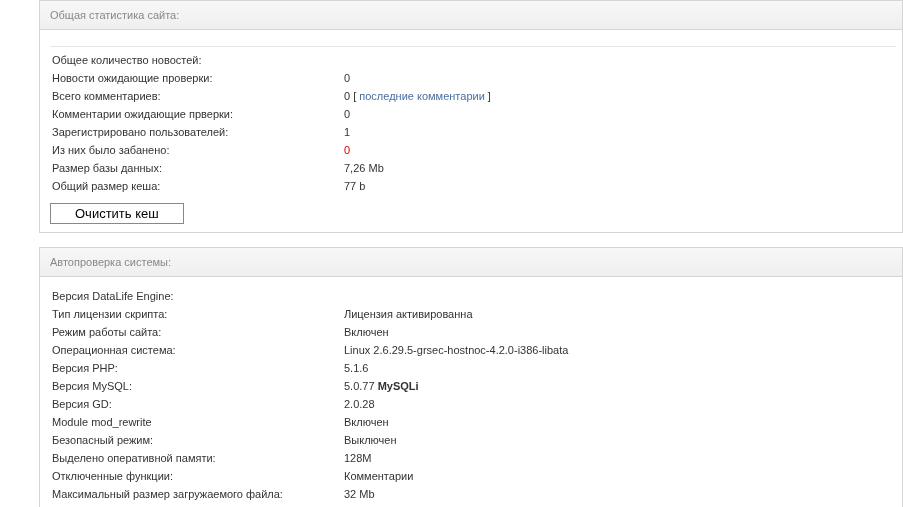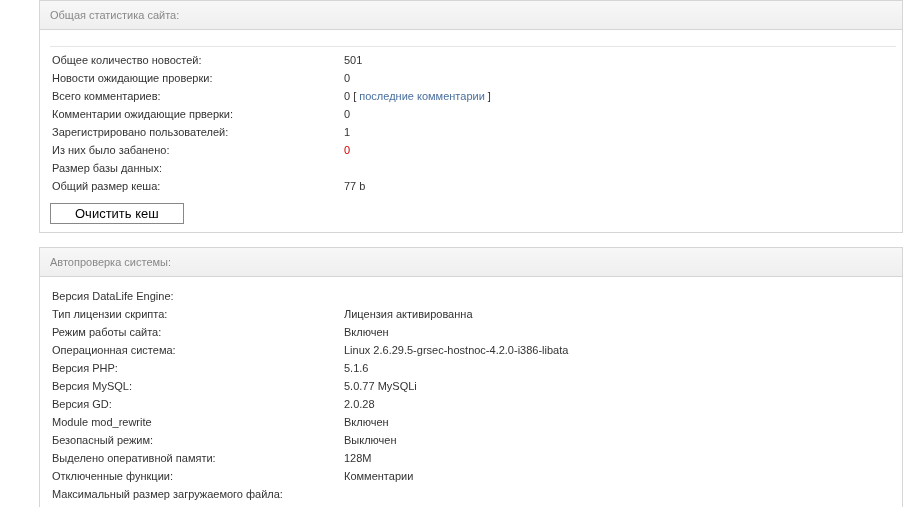--- a/index.html
+++ b/index.html
@@ -32,21 +32,21 @@
   }
   .stat-label {
     width: 294px;
     padding-left: 2px;
   }
   .stat-value {
     flex: 1;
   }
   .stat-value .red { color: #cc0000; }
   .stat-value a { color: #4a6f9e; text-decoration: none; text-align: right; }
-  .stat-value b { font-weight: normal; }
+  .stat-value b { font-weight: bold; }
   .btn {
     display: inline-block;
     margin-top: 8px;
     padding: 2px 24px;
     font-family: inherit;
     font-size: 13px;
     background: #fff;
     border: 1px solid #888;
     cursor: pointer;
   }
@@ -60,21 +60,20 @@
 
 <div class="panel">
   <div class="panel-header">
     <span>Общая статистика сайта:</span>
   </div>
   <div class="panel-body">
     <div class="divider"></div>
     <div id="site-stats-rows">
         <div class="stat-row">
           <div class="stat-label">Общее количество новостей:</div>
-          <div class="stat-value"><span>501</span></div>
         </div>
         <div class="stat-row">
           <div class="stat-label">Новости ожидающие проверки:</div>
           <div class="stat-value"><span>0</span></div>
         </div>
         <div class="stat-row">
           <div class="stat-label">Всего комментариев:</div>
           <div class="stat-value"><span>0</span><span> [ </span><a href="#">последние комментарии</a><span> ]</span></div>
         </div>
         <div class="stat-row">
@@ -84,20 +83,21 @@
         <div class="stat-row">
           <div class="stat-label">Зарегистрировано пользователей:</div>
           <div class="stat-value"><span>1</span></div>
         </div>
         <div class="stat-row">
           <div class="stat-label">Из них было забанено:</div>
           <div class="stat-value"><span class="red">0</span></div>
         </div>
         <div class="stat-row">
           <div class="stat-label">Размер базы данных:</div>
+          <div class="stat-value"><span>7,26 Mb</span></div>
         </div>
         <div class="stat-row">
           <div class="stat-label">Общий размер кеша:</div>
           <div class="stat-value"><span>77 b</span></div>
         </div>
       </div>
     <button class="btn">Очистить кеш</button>
   </div>
 </div>
 
@@ -145,20 +145,21 @@
         <div class="stat-row">
           <div class="stat-label">Выделено оперативной памяти:</div>
           <div class="stat-value"><span>128M</span></div>
         </div>
         <div class="stat-row">
           <div class="stat-label">Отключенные функции:</div>
           <div class="stat-value"><span>Комментарии</span></div>
         </div>
         <div class="stat-row">
           <div class="stat-label">Максимальный размер загружаемого файла:</div>
+          <div class="stat-value"><span>32 Mb</span></div>
         </div>
         <div class="stat-row">
           <div class="stat-label">Размер свободного места на диске:</div>
           <div class="stat-value"><span>121,85 Gb</span></div>
         </div>
       </div>
   </div>
 </div>
 
 </body></html>

